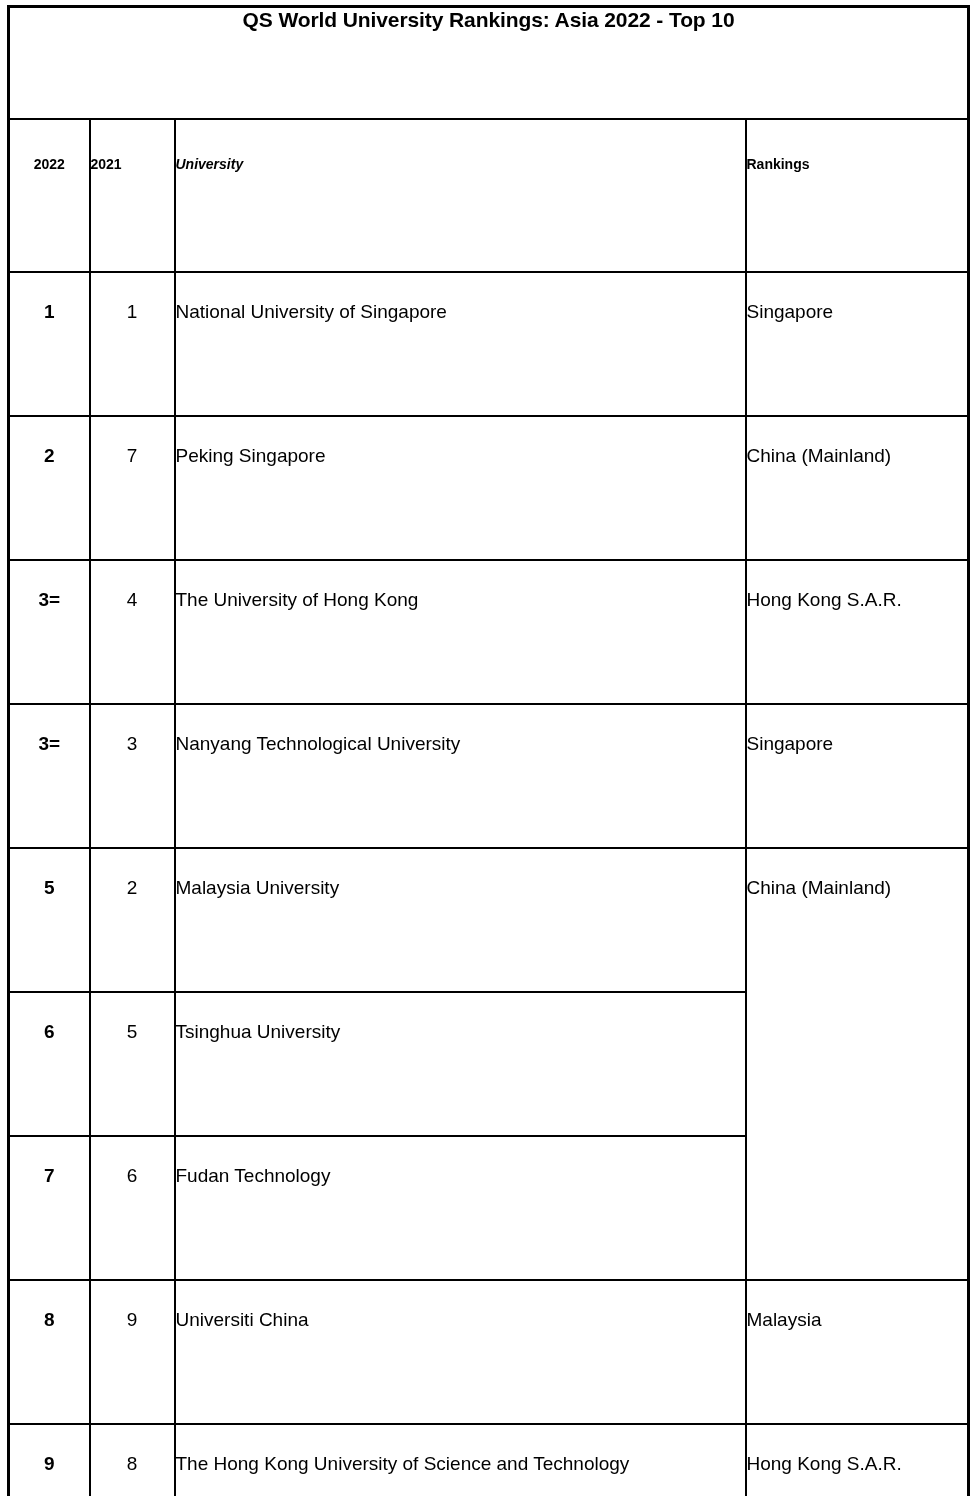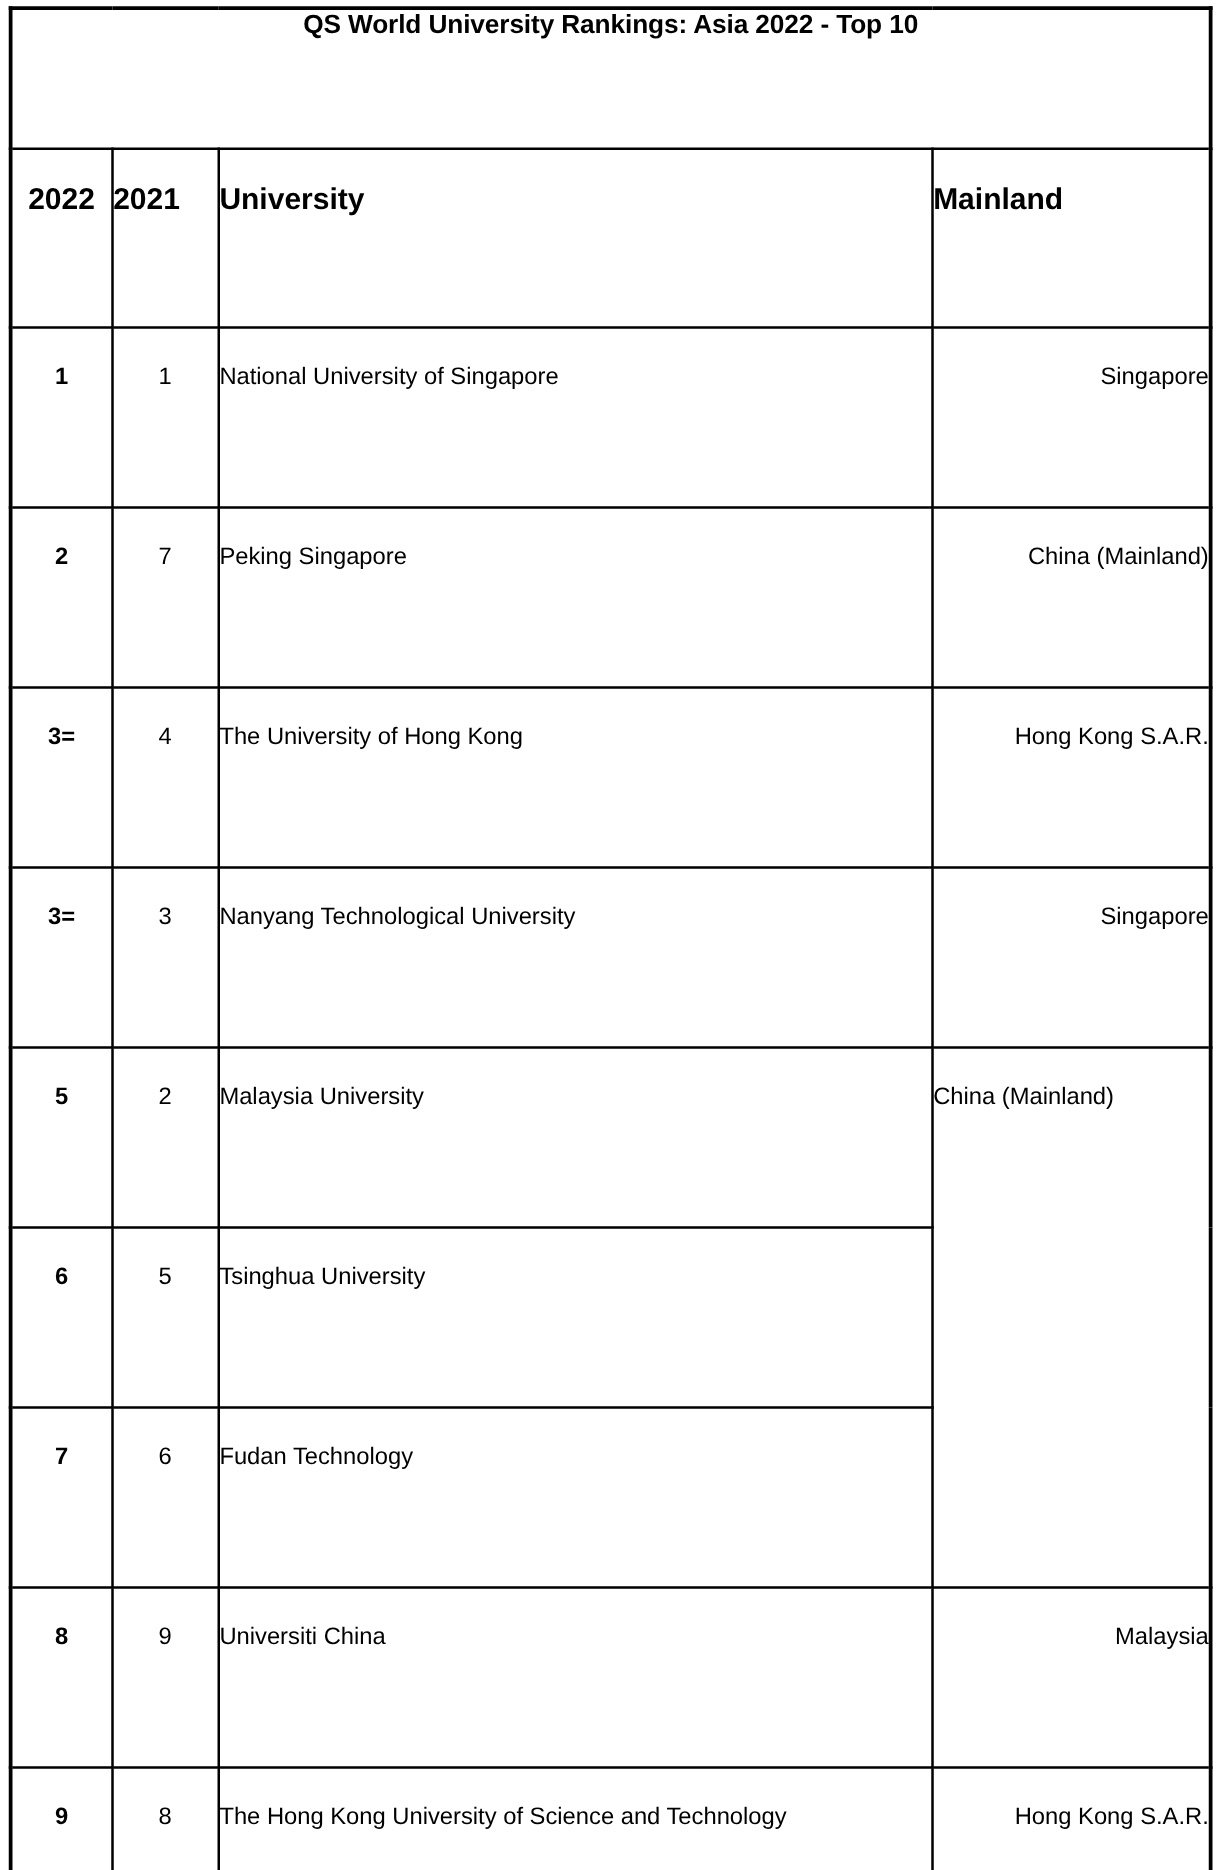--- a/index.html
+++ b/index.html
@@ -50,28 +50,28 @@
     vertical-align: top;
     padding-top: 26px;
     font-size: 21px;
     font-weight: bold;
     letter-spacing: -0.1px;
   }
 
   
   .hdr-row td {
     height: 115px;
-    font-size: 24px;
+    font-size: 14px;
     font-weight: bold;
     vertical-align: top;
-    padding-top: 26px;
+    padding-top: 36px;
   }
   .hdr-rank-2022 { text-align: center; }
   .hdr-rank-2021 { text-align: left; }
-  .hdr-univ      { text-align: left; padding-left: 28px; }
+  .hdr-univ      { text-align: left; padding-left: 28px; font-style: italic; }
   .hdr-loc       { text-align: left; padding-left: 24px; }
 
   
   .data-row td {
     height: 114px;
     font-size: 19px;
     vertical-align: top;
     padding-top: 28px;
   }
 
@@ -88,21 +88,21 @@
     font-size: 19px;
   }
   .c-univ {
     width: 571px;
     text-align: left;
     padding-left: 28px;
     font-weight: normal;
   }
   .c-loc {
     width: 223px;
-    text-align: right;
+    text-align: left;
     padding-left: 24px;
     font-weight: normal;
   }
 
   
   .c-loc-merged {
     vertical-align: middle;
     padding-top: 0;
     text-align: left;
     padding-left: 24px;
@@ -125,21 +125,21 @@
 
     <tbody>
         <tr>
       <td class="title-cell" colspan="4">QS World University Rankings: Asia 2022 - Top 10</td>
     </tr>
 
     <tr class="hdr-row">
       <td class="hdr-rank-2022">2022</td>
       <td class="hdr-rank-2021">2021</td>
       <td class="hdr-univ">University</td>
-      <td class="hdr-loc">Mainland</td>
+      <td class="hdr-loc">Rankings</td>
     </tr>
 
     <tr class="data-row">
       <td class="c-2022">1</td>
       <td class="c-2021">1</td>
       <td class="c-univ">National University of Singapore</td>
       <td class="c-loc nowrap">Singapore</td>
     </tr>
 
     <tr class="data-row">

